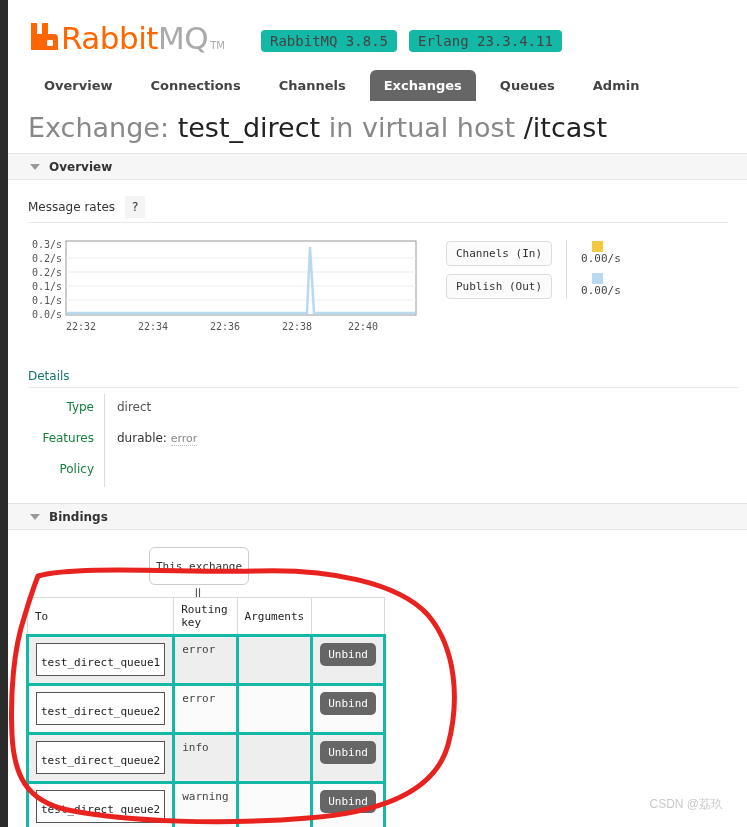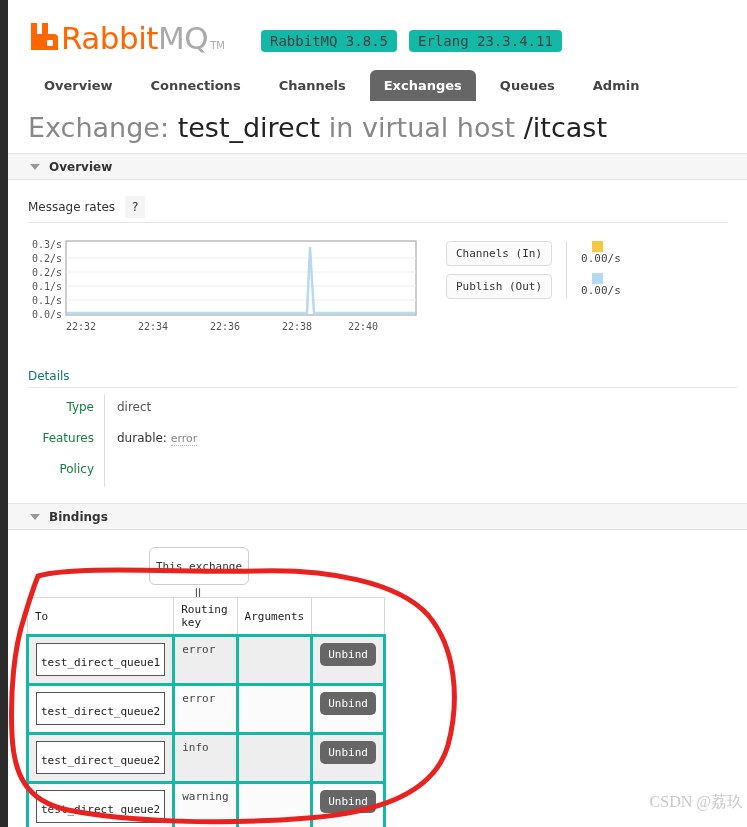--- a/index.html
+++ b/index.html
@@ -348,25 +348,25 @@
     position: absolute;
     left: 0;
     top: 560px;
     width: 470px;
     height: 265px;
     pointer-events: none;
   }
 
   .watermark {
     position: absolute;
-    right: 4px;
+    right: 24px;
     bottom: 14px;
-    font-size: 16px;
+    font-size: 12px;
     color: #c9c9c9;
-    font-family: Liberation Serif, serif;
+    font-family: Liberation Sans, sans-serif;
     white-space: nowrap;
   }
 </style>
 </head>
 <body>
 
 <div id="page">
 
   <div class="header">
     <div class="logo">

